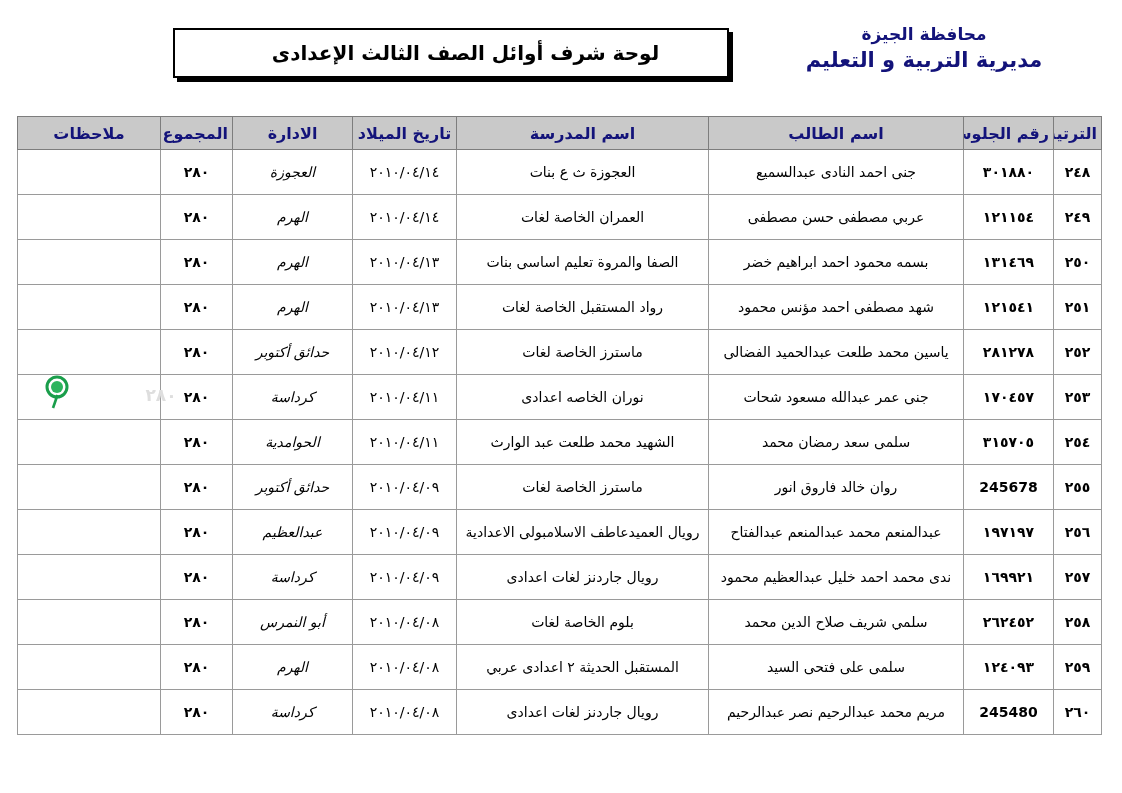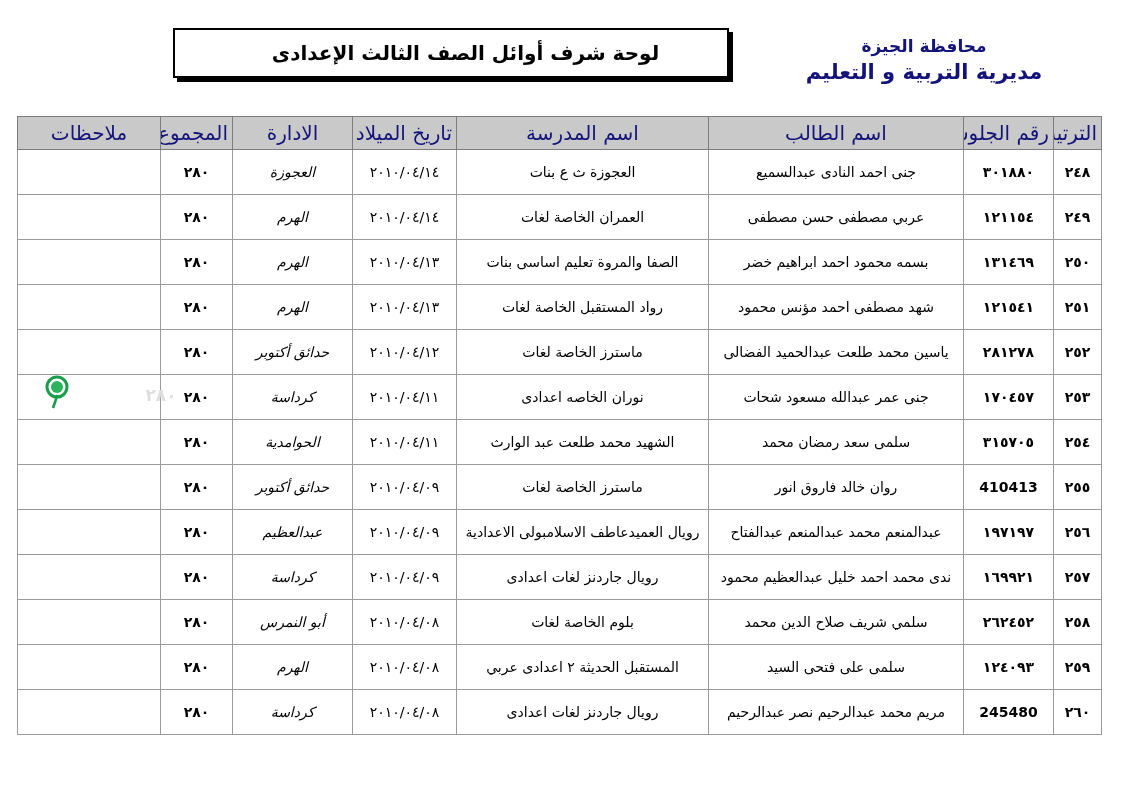--- a/index.html
+++ b/index.html
@@ -52,21 +52,21 @@
     font-size: 20px;
     font-weight: bold;
     color: #000000;
     letter-spacing: 0;
     white-space: nowrap;
     margin-left: 29px;
   }
 
   .org-block {
     position: absolute;
-    top: 20px;
+    top: 8px;
     right: 28px;
     width: 340px;
     text-align: center;
     color: #13137a;
     font-weight: bold;
     line-height: 1.42;
   }
   .org-block .org-line-1 { font-size: 17px; }
   .org-block .org-line-2 { font-size: 21px; }
   .org-block .org-line-3 { font-size: 16px; }
@@ -94,22 +94,22 @@
     text-align: center;
     font-size: 14px;
     color: #000000;
     overflow: hidden;
     white-space: nowrap;
   }
 
   table.honor thead th {
     background: #c9c9c9;
     color: #13137a;
-    font-weight: normal;
-    font-size: 20px;
+    font-weight: bold;
+    font-size: 16px;
     height: 32px;
     border-color: #7d7d7d;
     margin-top: 17px;
   }
 
   table.honor tbody td {
     height: 44px;
   }
 
   
@@ -265,21 +265,21 @@
             <td class="cell-seat">٣١٥٧٠٥</td>
             <td class="cell-name">سلمى سعد رمضان محمد</td>
             <td class="cell-school">الشهيد محمد طلعت عبد الوارث</td>
             <td class="cell-dob">٢٠١٠/٠٤/١١</td>
             <td class="cell-admin">الحوامدية</td>
             <td class="cell-total">٢٨٠</td>
             <td class="cell-notes"></td>
           </tr>
           <tr>
             <td class="cell-rank">٢٥٥</td>
-            <td class="cell-seat">410413</td>
+            <td class="cell-seat">245678</td>
             <td class="cell-name">روان خالد فاروق انور</td>
             <td class="cell-school">ماسترز الخاصة لغات</td>
             <td class="cell-dob">٢٠١٠/٠٤/٠٩</td>
             <td class="cell-admin">حدائق أكتوبر</td>
             <td class="cell-total">٢٨٠</td>
             <td class="cell-notes"></td>
           </tr>
           <tr>
             <td class="cell-rank">٢٥٦</td>
             <td class="cell-seat">١٩٧١٩٧</td>

